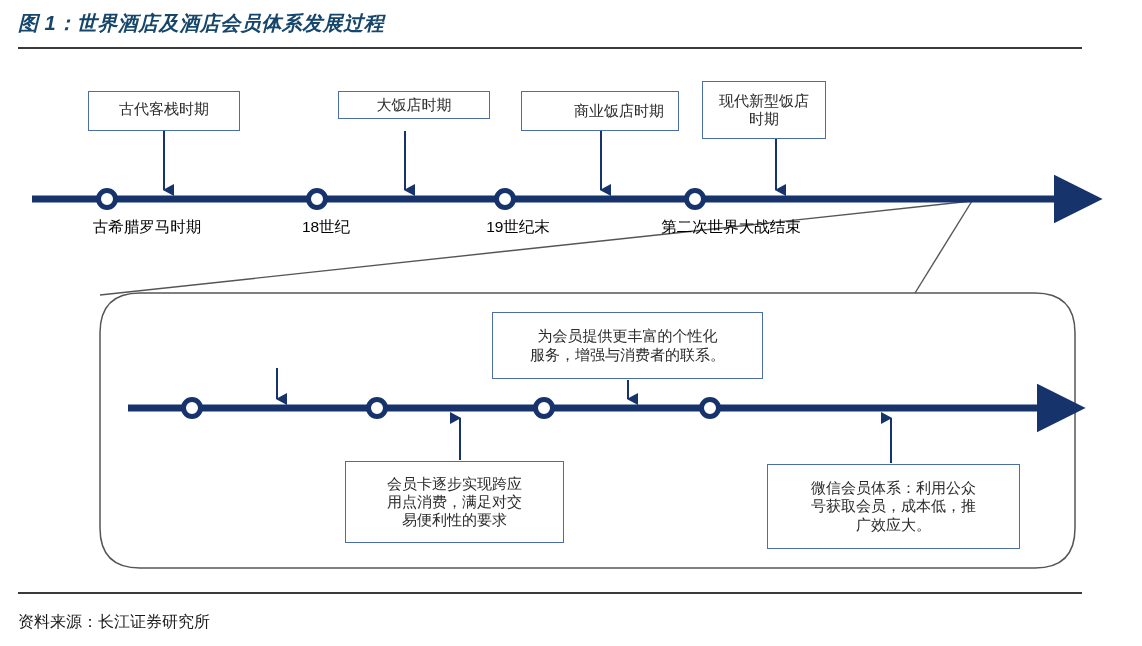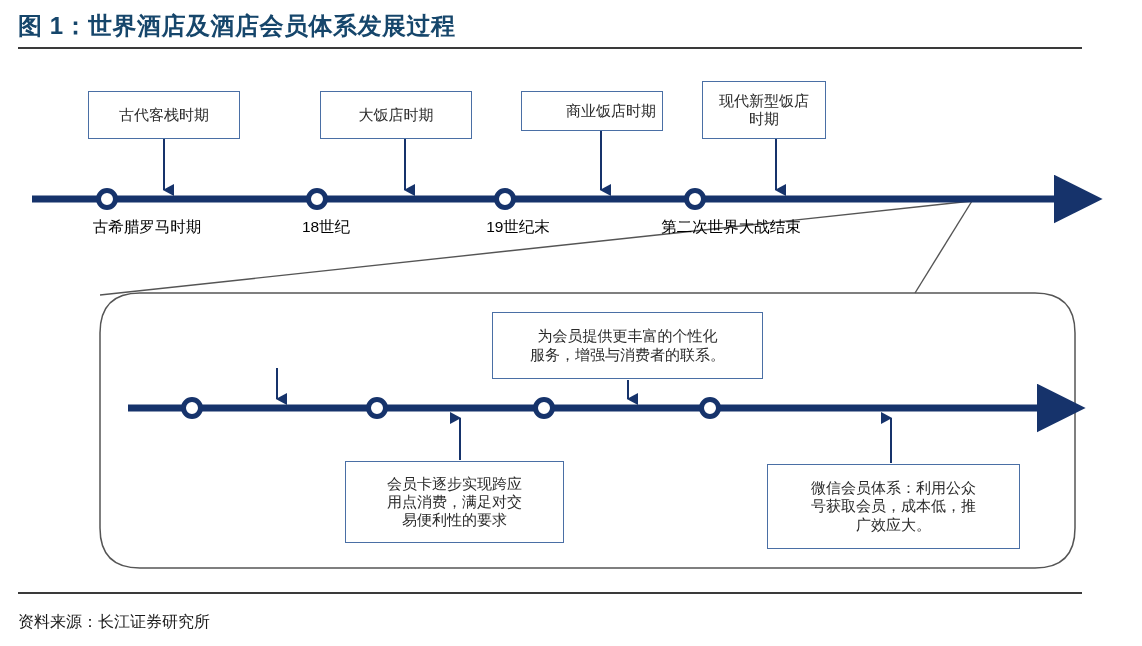--- a/index.html
+++ b/index.html
@@ -16,25 +16,26 @@
     height: 646px;
     background: #ffffff;
     overflow: hidden;
   }
 
   
   #fig-title {
     position: absolute;
     left: 18px;
     top: 10px;
-    font-size: 24px;
+    font-size: 20px;
     font-weight: bold;
     color: #16466b;
     letter-spacing: 0.5px;
     white-space: nowrap;
+    font-style: italic;
   }
   #title-rule {
     position: absolute;
     left: 18px;
     top: 47px;
     width: 1064px;
     height: 2px;
     background: #3a3a3a;
   }
 
@@ -150,25 +151,25 @@
     </g>
 
     <g>
       <line x1="277" y1="368" x2="277" y2="399" stroke="#16336b" stroke-width="2" marker-end="url(#thinArrowDown)"></line>
       <line x1="628" y1="380" x2="628" y2="399" stroke="#16336b" stroke-width="2" marker-end="url(#thinArrowDown)"></line>
       <line x1="460" y1="460" x2="460" y2="418" stroke="#16336b" stroke-width="2" marker-end="url(#thinArrowUp)"></line>
       <line x1="891" y1="463" x2="891" y2="418" stroke="#16336b" stroke-width="2" marker-end="url(#thinArrowUp)"></line>
     </g>
   </svg>
 
-  <div class="cap-box" style="left:88px; top:91px; width:152px; height:48px;">古代客栈时期</div>
+  <div class="cap-box" style="left:88px; top:91px; width:152px; height:40px;font-family:Liberation Mono, monospace;">古代客栈时期</div>
 
-  <div class="cap-box" style="left:320px; top:91px; width:152px; height:48px;">大饭店时期</div>
+  <div class="cap-box" style="left:338px; top:91px; width:152px; height:28px;">大饭店时期</div>
 
-  <div class="cap-box" style="left:521px; top:91px; width:142px; height:40px;padding-left:44px;">商业饭店时期</div>
+  <div class="cap-box" style="left:521px; top:91px; width:158px; height:40px;padding-left:44px;">商业饭店时期</div>
 
   <div class="cap-box" style="left:702px; top:81px; width:124px; height:58px;">现代新型饭店
 时期</div>
 
   <div class="axis-label" style="left:147px; top:217px;">古希腊罗马时期</div>
 
   <div class="axis-label" style="left:326px; top:217px;">18世纪</div>
 
   <div class="axis-label" style="left:518px; top:217px;">19世纪末</div>
 

